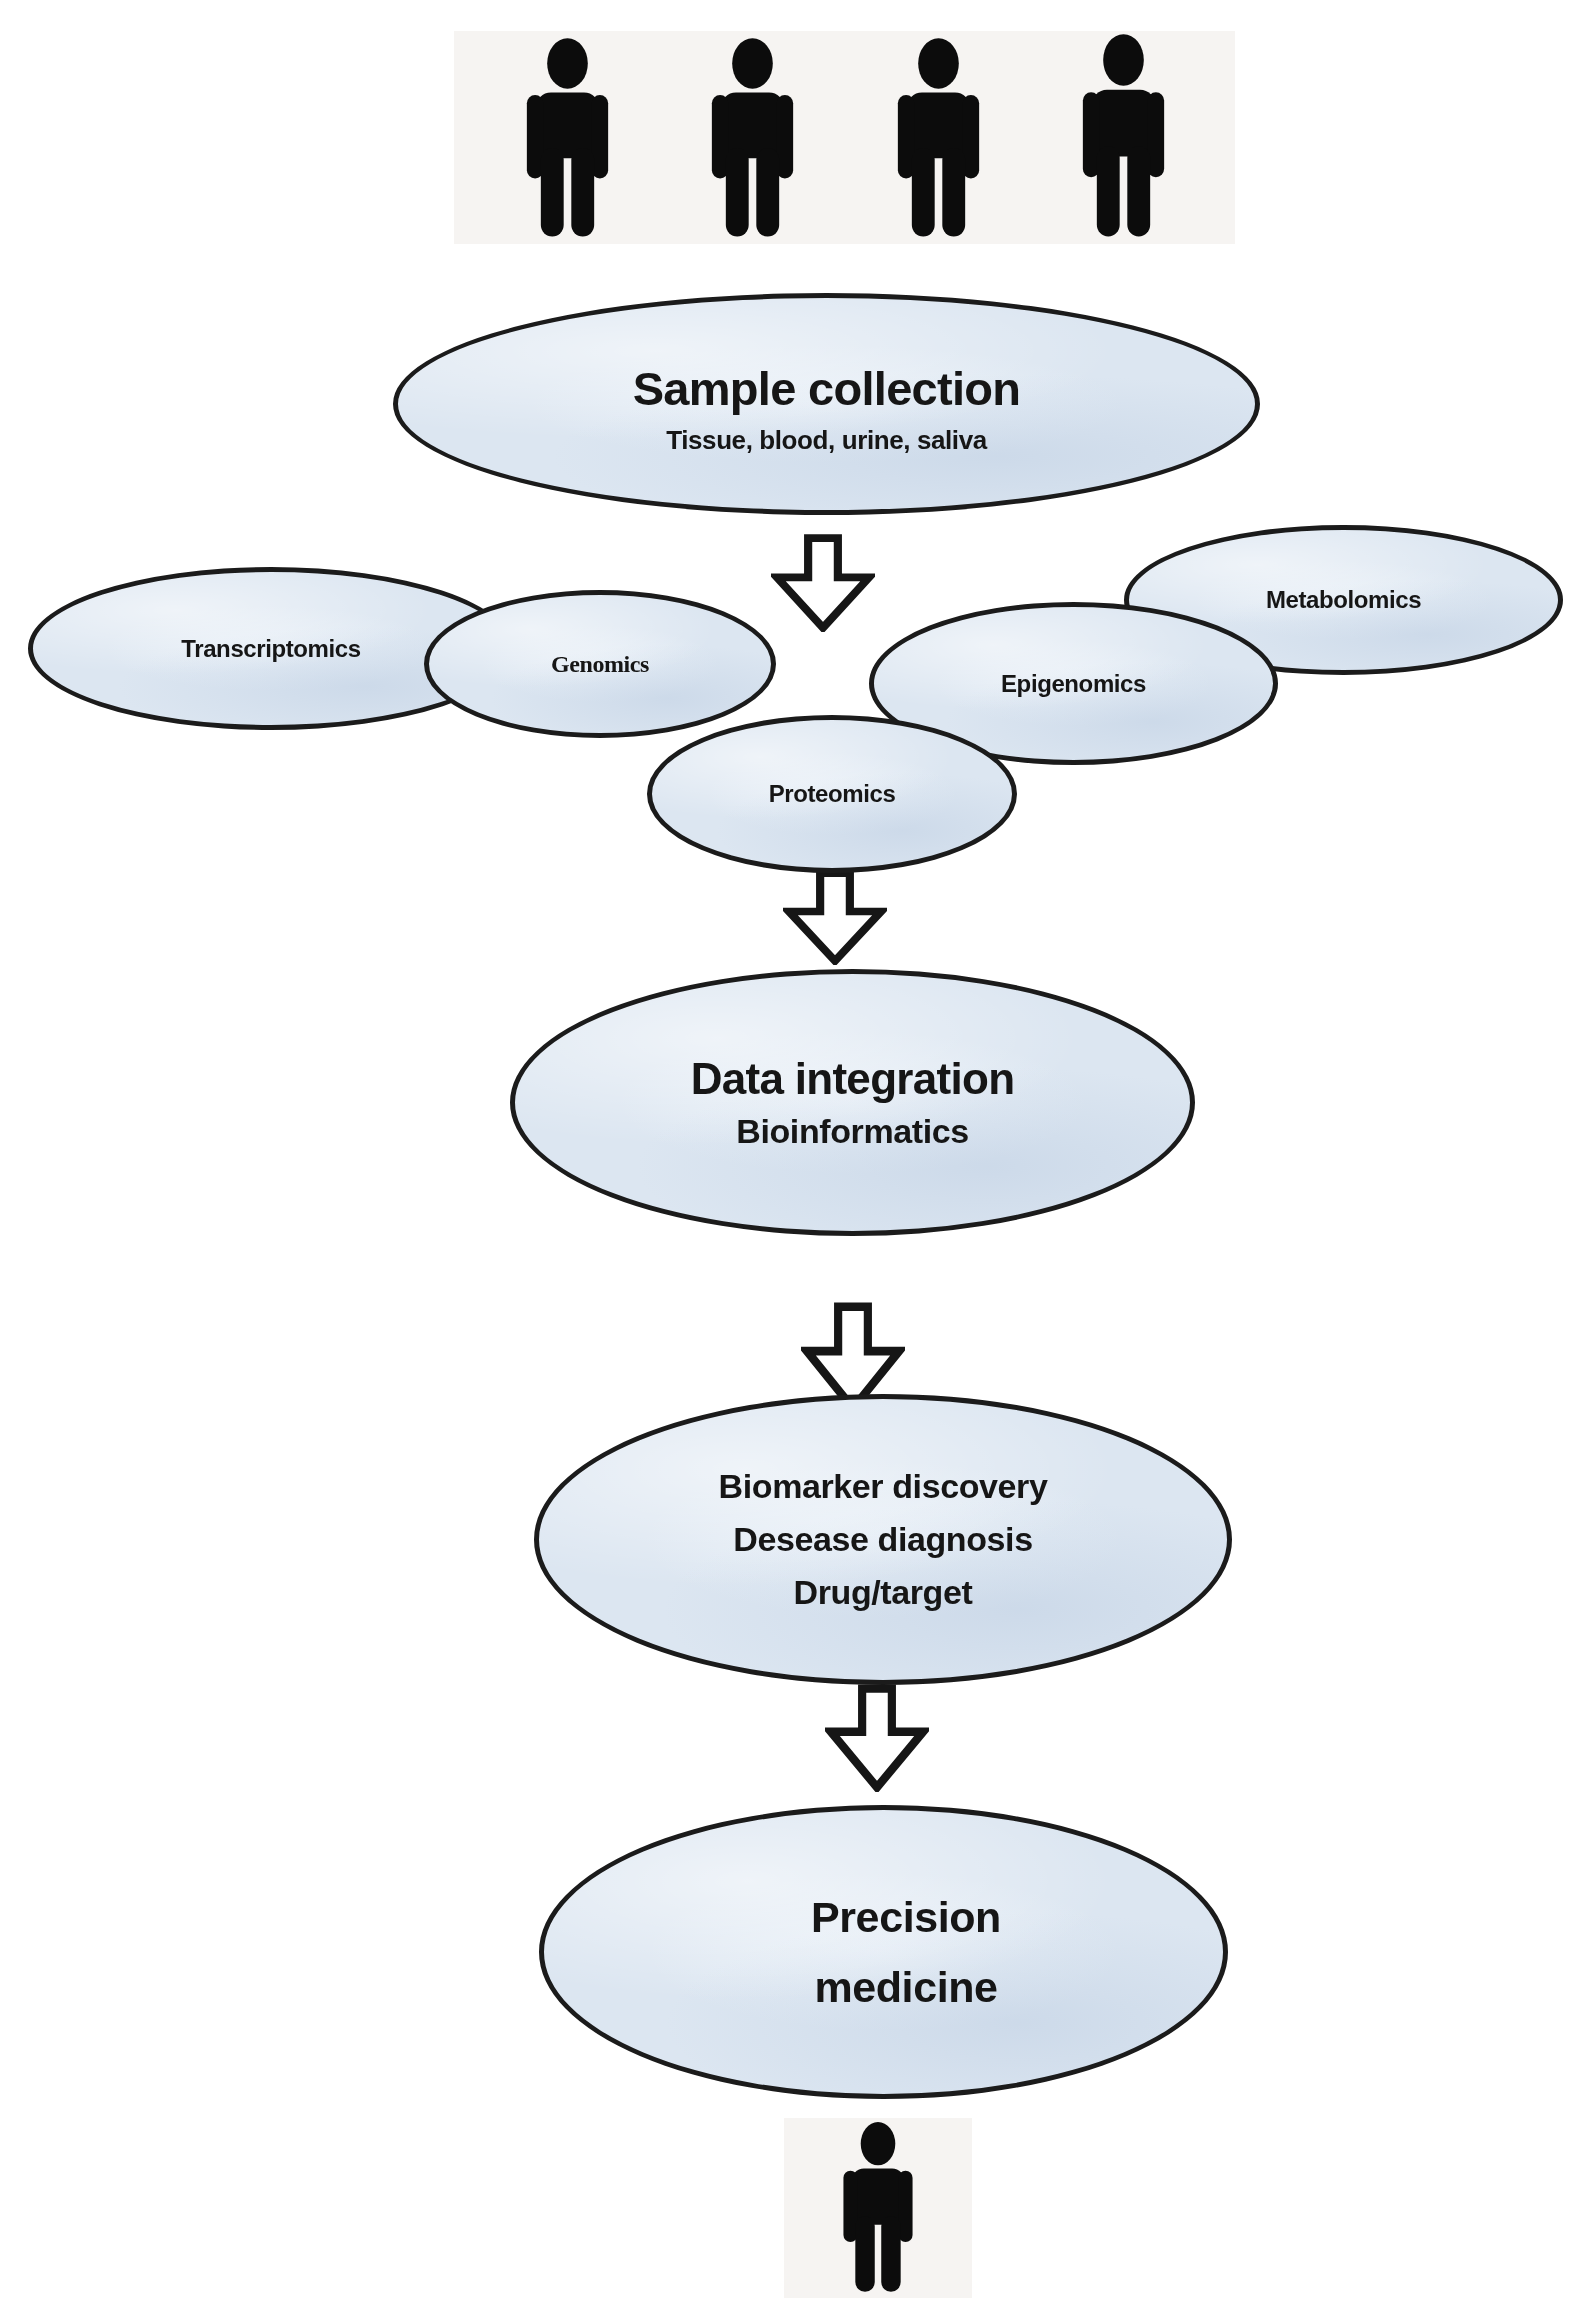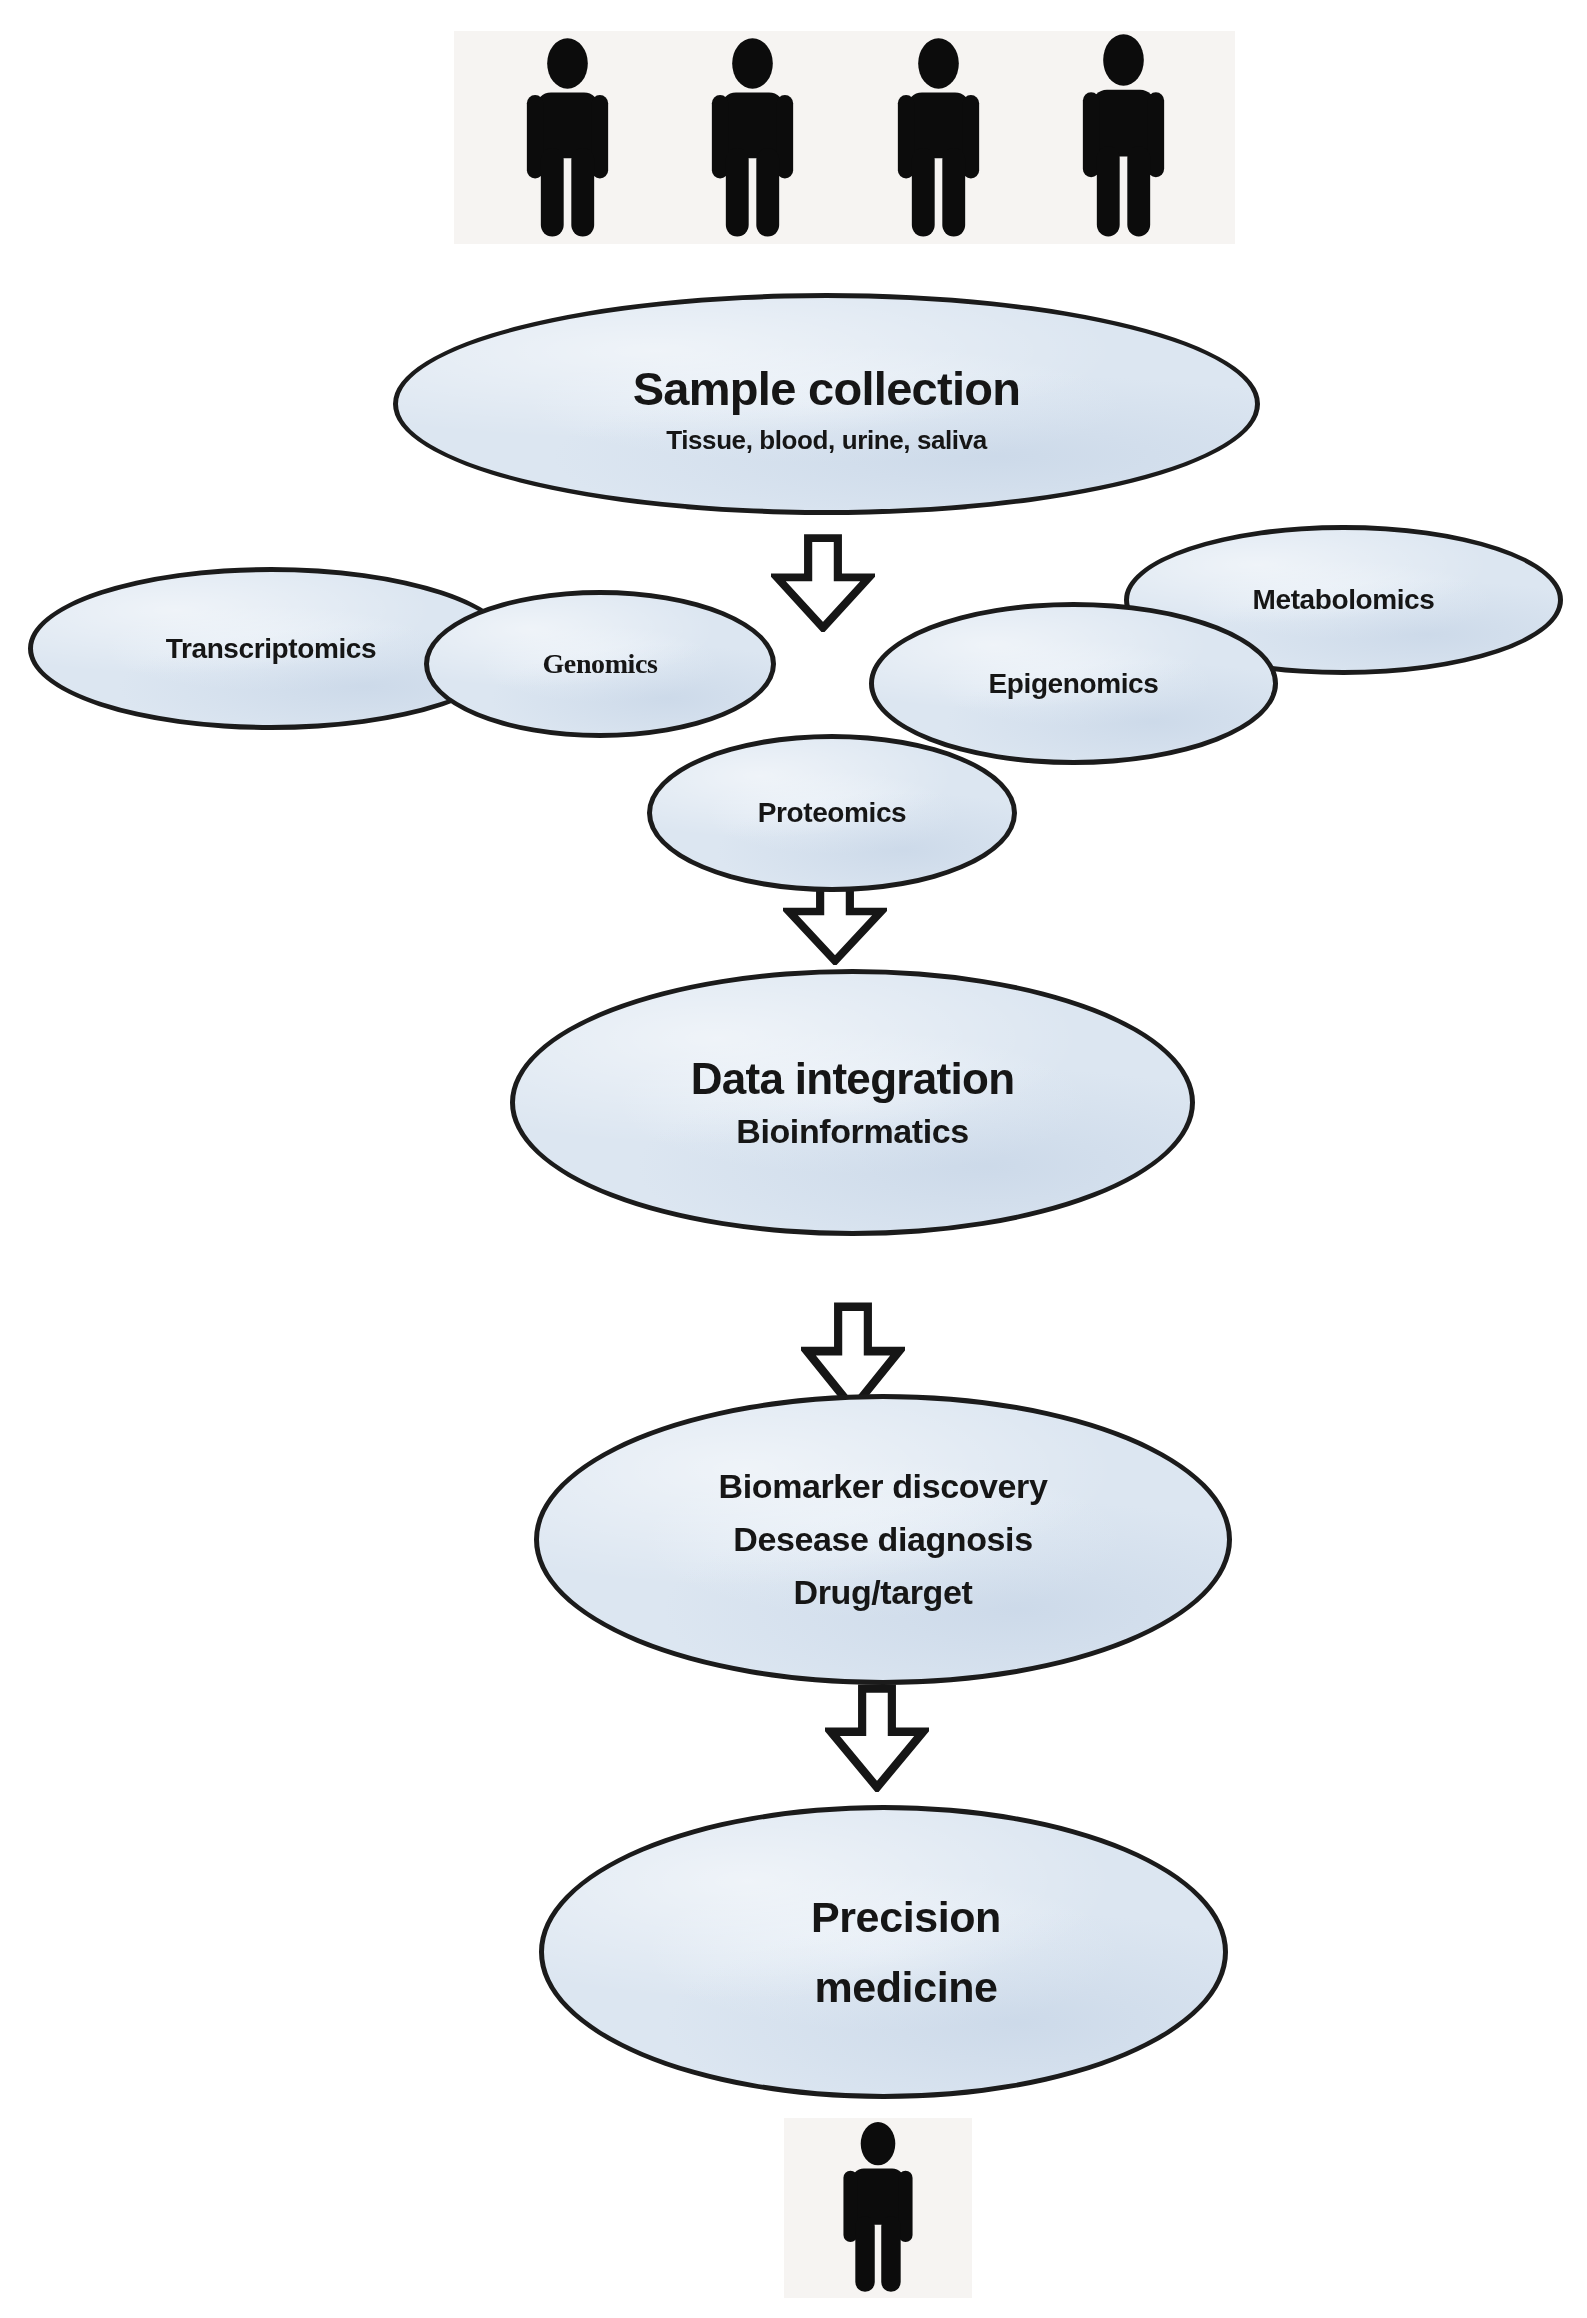--- a/index.html
+++ b/index.html
@@ -37,37 +37,37 @@
     flex-direction:column;
     align-items:center;
     justify-content:center;
     text-align:center;
   }
   #node-sample{left:393px;top:293px;width:867px;height:222px;padding-top:10.4px;}
   #node-transcriptomics{left:28px;top:567px;width:486px;height:163px;z-index:1;}
   #node-genomics{left:424px;top:590px;width:352px;height:148px;z-index:2;font-family:Liberation Serif, serif;}
   #node-metabolomics{left:1124px;top:525px;width:439px;height:150px;z-index:1;}
   #node-epigenomics{left:869px;top:602px;width:409px;height:163px;z-index:3;}
-  #node-proteomics{left:647px;top:734px;width:370px;height:158px;z-index:4;}
+  #node-proteomics{left:647px;top:715px;width:370px;height:158px;z-index:4;}
   #node-data-integration{left:510px;top:969px;width:685px;height:267px;text-align:center;}
   #node-outcomes{left:534px;top:1394px;width:698px;height:291px;}
   #node-precision{left:539px;top:1805px;width:689px;height:294px;}
 
   .arrow{position:absolute;}
   .arrow svg{width:100%;height:100%;display:block;}
   #arrow-1{left:771px;top:534px;width:104px;height:98px;}
   #arrow-2{left:783px;top:869px;width:104px;height:96px;}
   #arrow-3{left:801px;top:1302px;width:104px;height:111px;}
   #arrow-4{left:825px;top:1684px;width:104px;height:108px;}
 
   .title-lg{font-size:47px;font-weight:bold;line-height:1.12;letter-spacing:-0.7px;}
   .subtitle{font-size:26px;font-weight:bold;line-height:1.15;margin-top:10.4px;letter-spacing:-0.4px;}
   .title-md{font-size:44px;font-weight:bold;line-height:1.12;letter-spacing:-0.7px;}
   .subtitle-md{font-size:34px;font-weight:bold;line-height:1.15;margin-top:9px;letter-spacing:-0.4px;}
-  .omics-label{font-size:28px;font-weight:bold;letter-spacing:-0.4px;text-align:center;}
+  .omics-label{font-size:24px;font-weight:bold;letter-spacing:-0.4px;text-align:center;}
   .outcome-line{font-size:34px;font-weight:bold;line-height:53px;letter-spacing:-0.4px;}
   .precision-line{font-size:43px;font-weight:bold;line-height:70px;letter-spacing:-0.4px;margin-left:45px;}
 </style>
 </head>
 <body>
 
 <svg width="0" height="0" style="position:absolute" aria-hidden="true">
   <defs>
     <g id="person-glyph" fill="#0c0c0c">
       <ellipse cx="50" cy="21" rx="16" ry="20"></ellipse>

